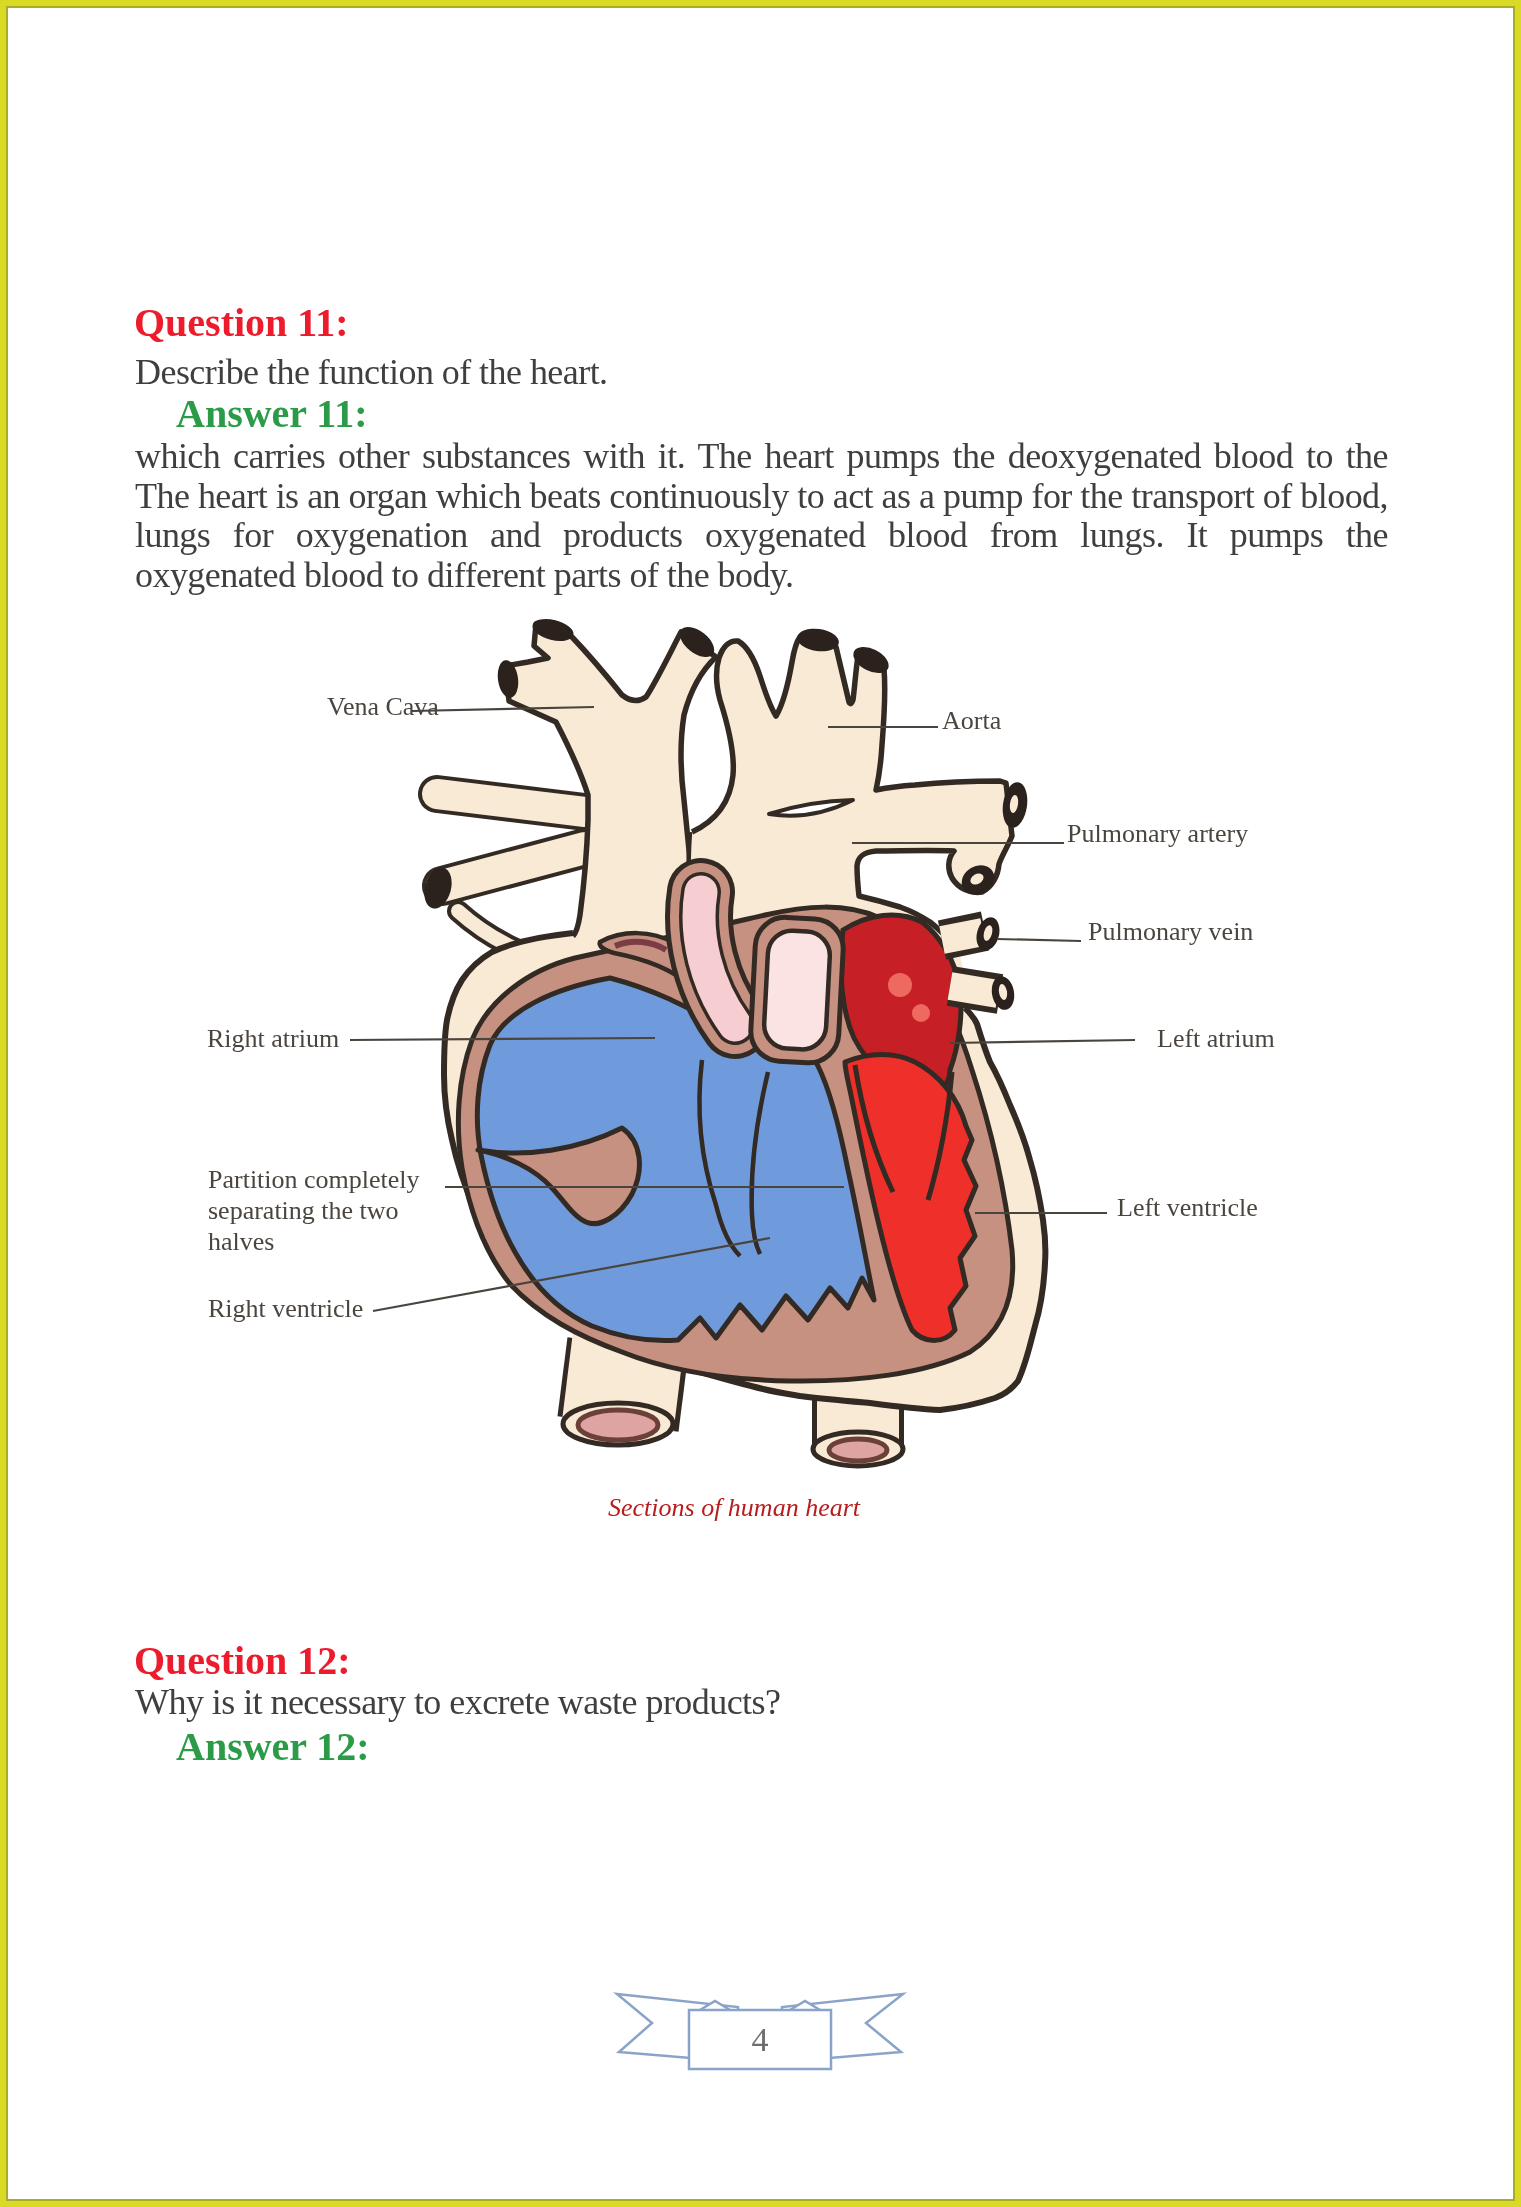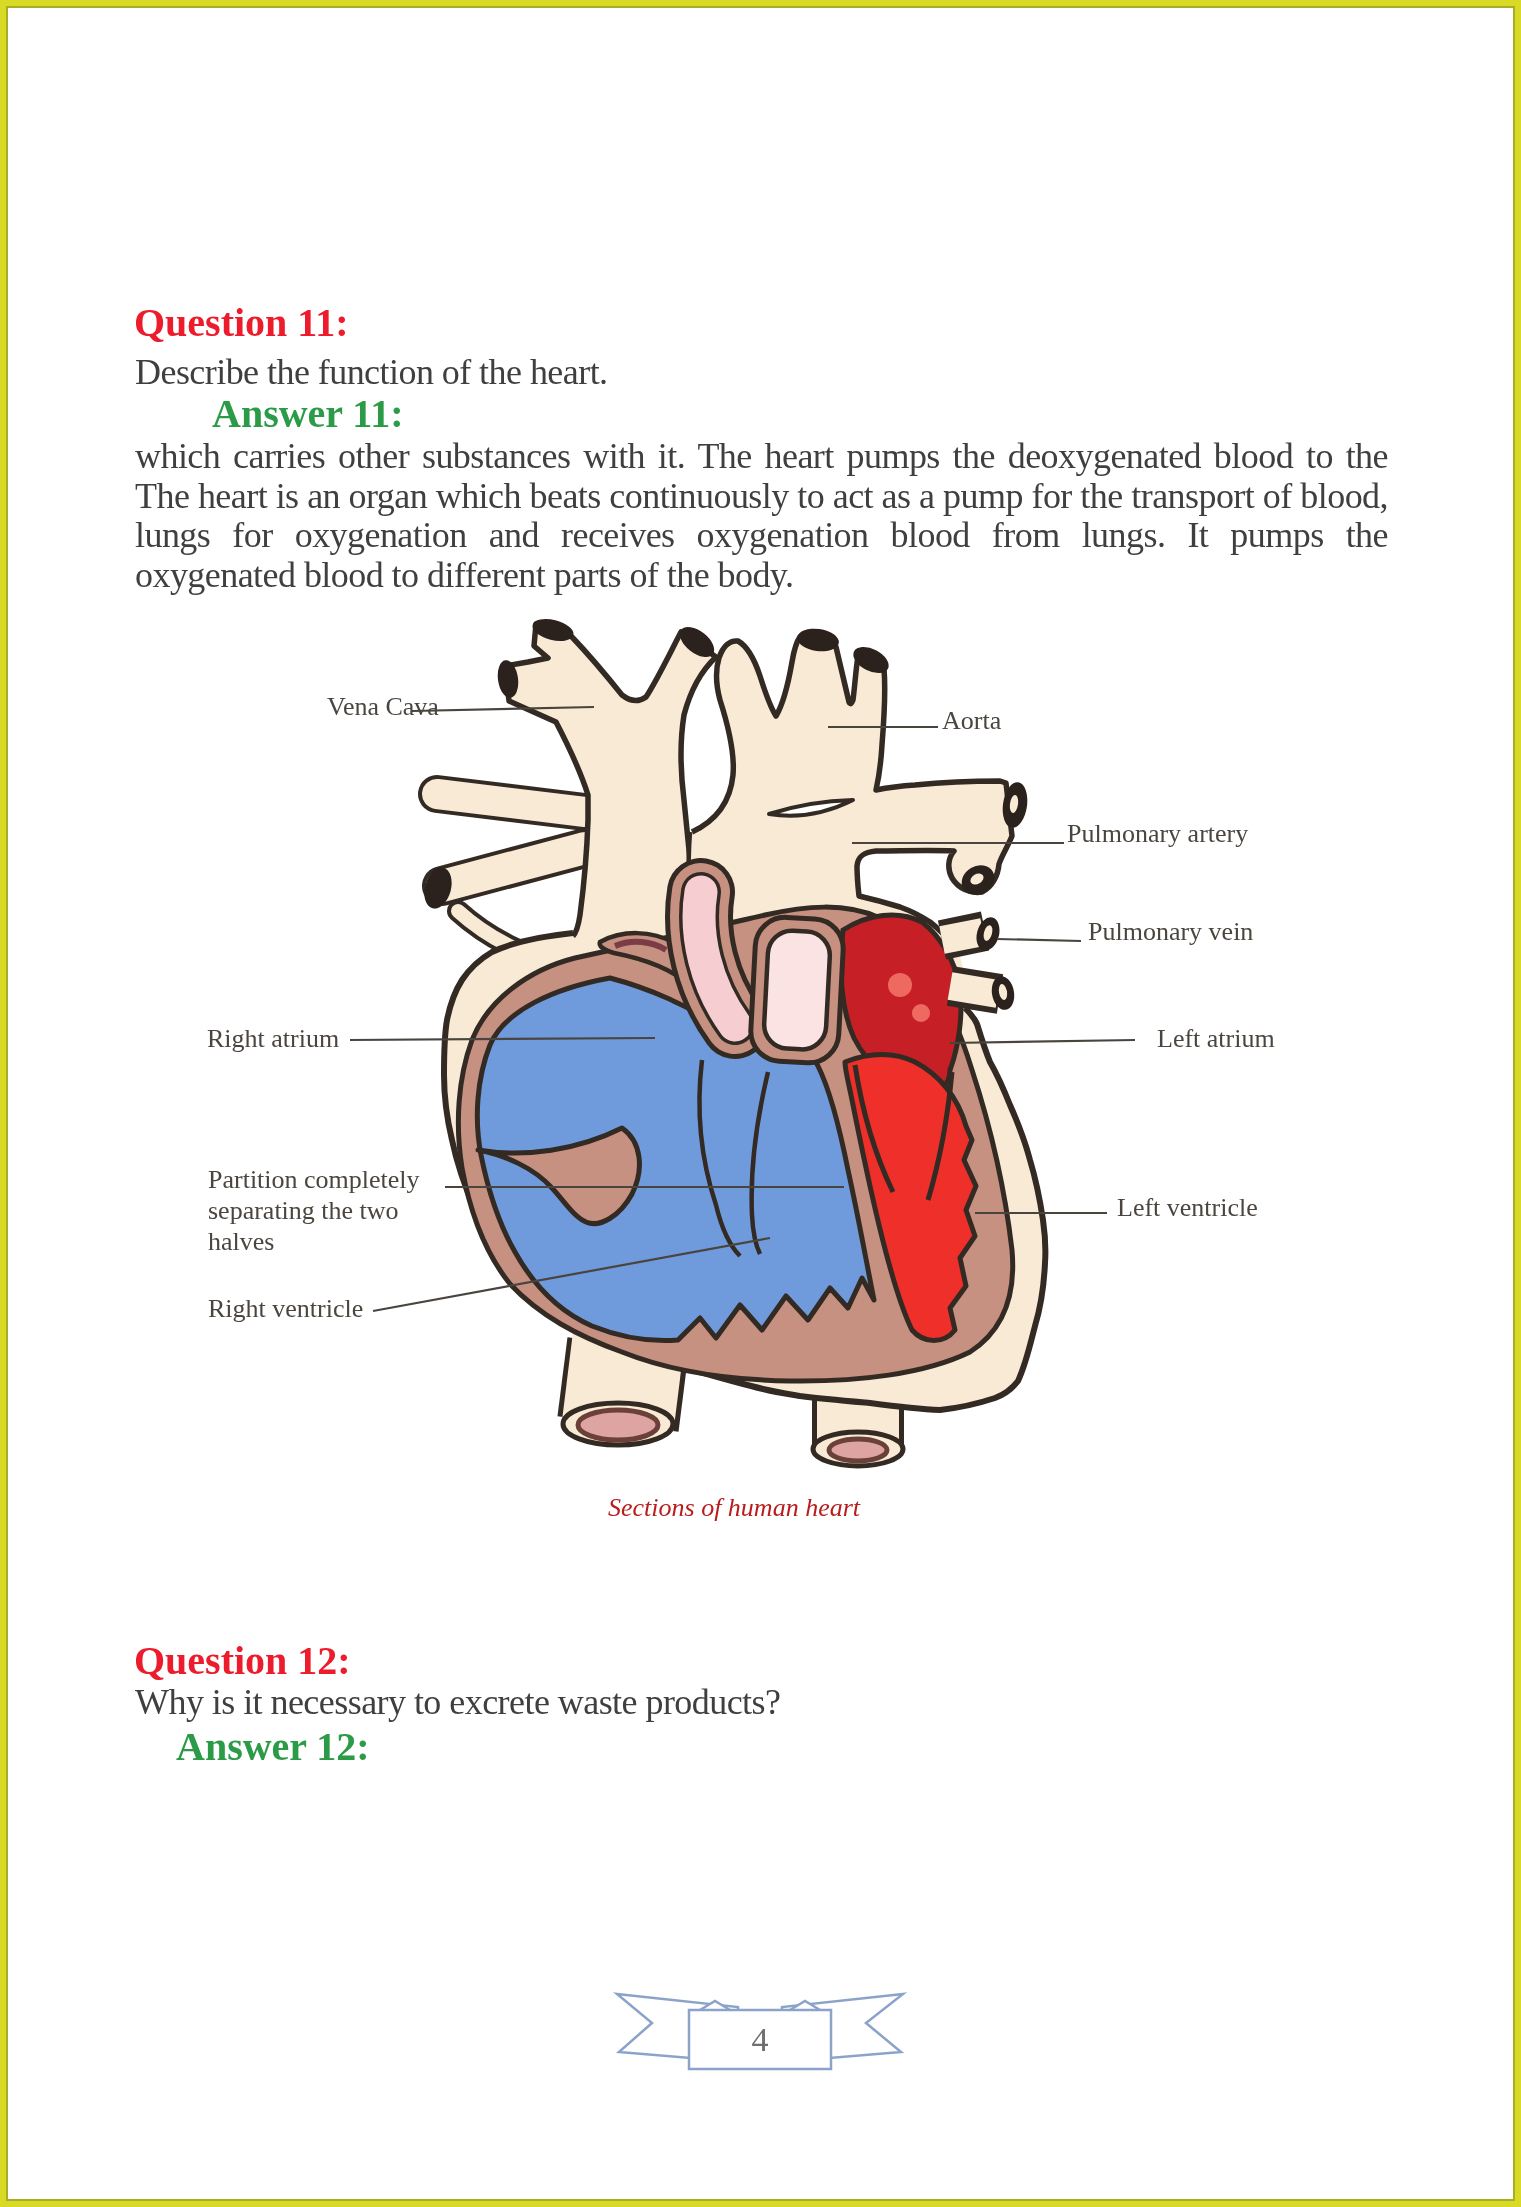--- a/index.html
+++ b/index.html
@@ -14,25 +14,25 @@
   .lline{text-align:left;}
   .lbl{position:absolute;font-size:26px;line-height:31px;color:#4b453f;}
   .cap{position:absolute;font-style:italic;font-size:26px;line-height:31px;color:#b91c1c;}
 </style>
 </head>
 <body>
 <div class="frame"></div>
 
 <div class="qh" style="left:134px;top:303px;">Question 11:</div>
 <div class="body" style="top:353px;">Describe the function of the heart.</div>
-<div class="ah" style="left:176px;top:394px;margin-left:36px;">Answer 11:</div>
+<div class="ah" style="left:176px;top:394px;">Answer 11:</div>
 <div class="body" style="top:437px;">
   <div class="jline">which carries other substances with it. The heart pumps the deoxygenated blood to the</div>
   <div class="jline">The heart is an organ which beats continuously to act as a pump for the transport of blood,</div>
-  <div class="jline">lungs for oxygenation and receives oxygenation blood from lungs. It pumps the</div>
+  <div class="jline">lungs for oxygenation and products oxygenated blood from lungs. It pumps the</div>
   <div class="lline">oxygenated blood to different parts of the body.</div>
 </div>
 
 <svg style="position:absolute;left:200px;top:610px;" width="1090" height="920" viewBox="200 610 1090 920">
 <g>
 
   <g fill="none" stroke-linecap="round">
     <path d="M 437,794 L 585,812" stroke="#332a24" stroke-width="38"></path>
     <path d="M 437,794 L 585,812" stroke="#f9ead5" stroke-width="30"></path>
     <path d="M 442,886 L 585,848" stroke="#332a24" stroke-width="40"></path>

